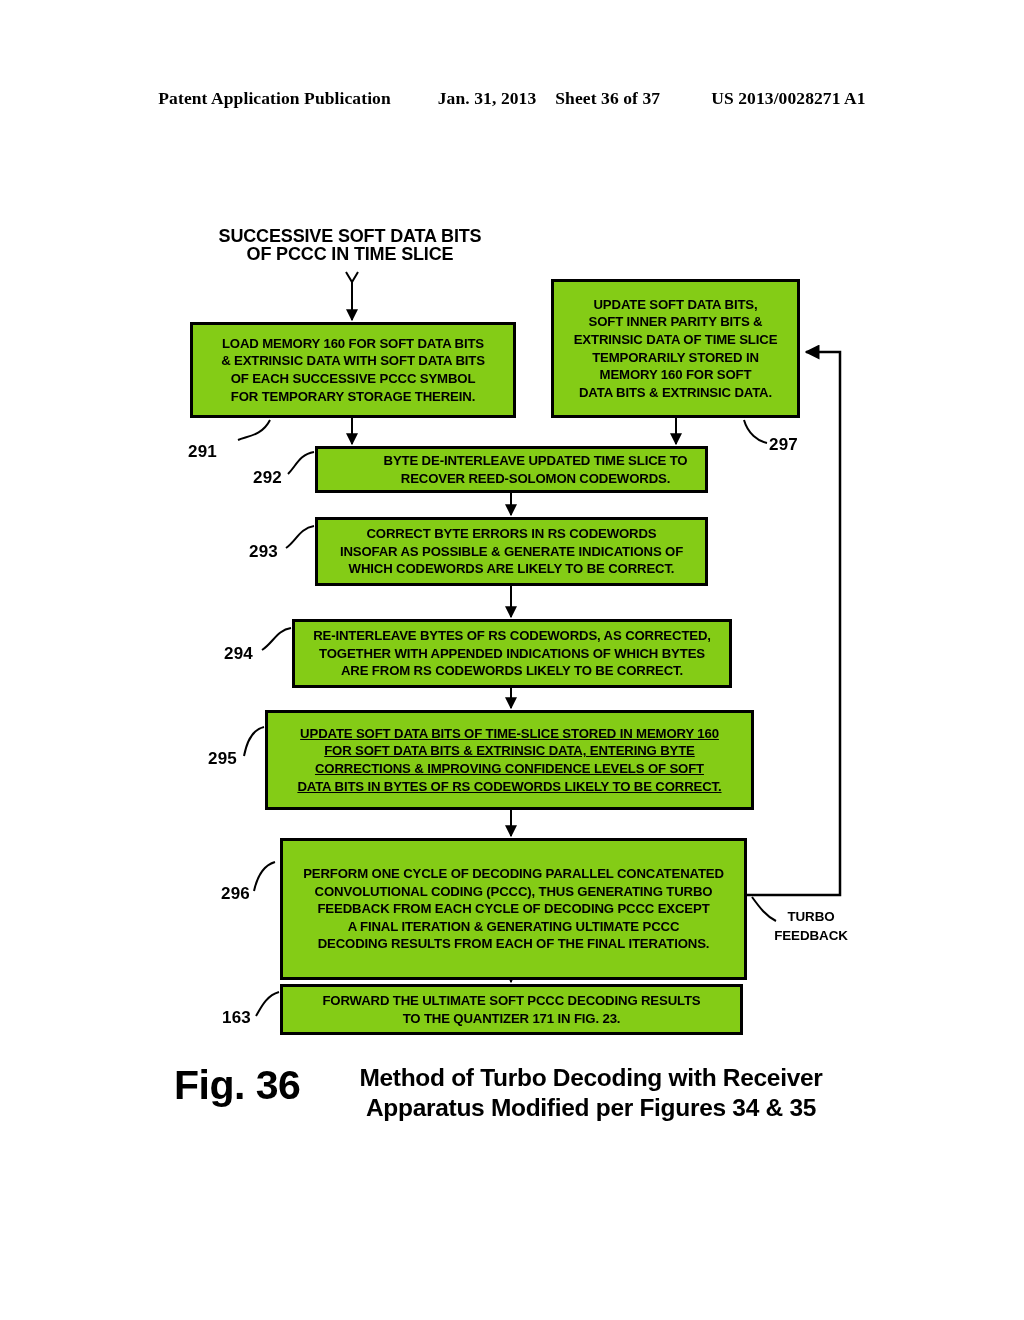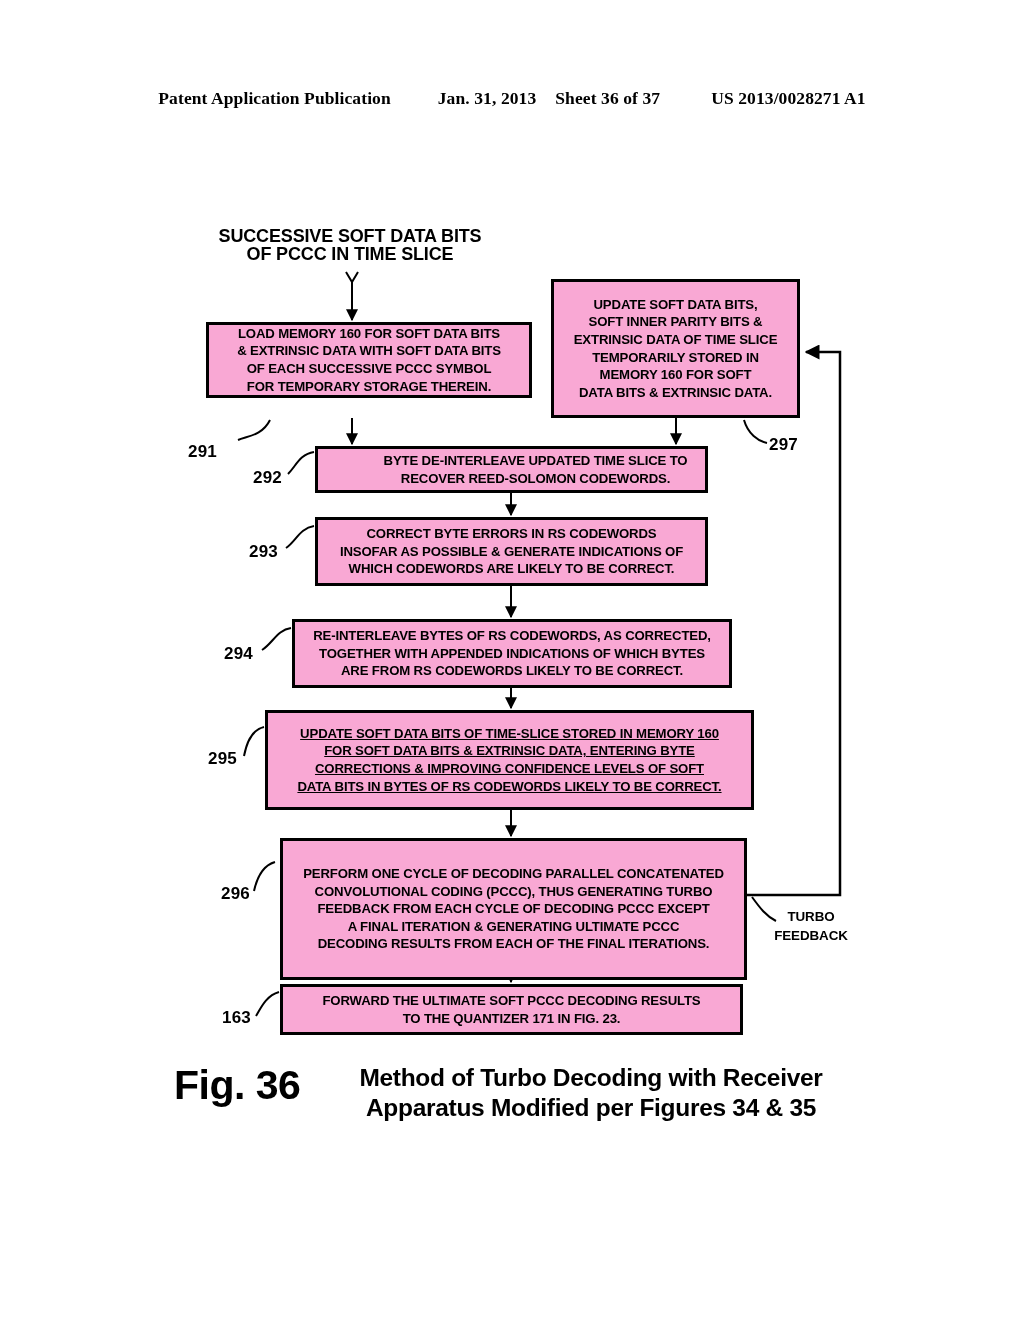--- a/index.html
+++ b/index.html
@@ -40,39 +40,39 @@
     top: 0;
     left: 0;
     width: 1024px;
     height: 1320px;
   }
 
   
   .box {
     position: absolute;
     border: 3px solid #000;
-    background: #f9a8d4;
+    background: #84cc16;
     box-sizing: border-box;
     display: flex;
     align-items: center;
     justify-content: center;
     text-align: center;
   }
   .box .txt {
     font-family: "Liberation Sans", sans-serif;
     font-weight: bold;
     font-size: 13.2px;
     line-height: 17.6px;
     letter-spacing: -0.15px;
     white-space: pre-line;
     padding: 0 6px;
   }
 
   
-  #box-291 { left: 206px; top: 322px;  width: 326px; height: 76px; }
+  #box-291 { left: 190px; top: 322px;  width: 326px; height: 96px; }
   #box-297 { left: 551px; top: 279px;  width: 249px; height: 139px; }
   #box-292 { left: 315px; top: 446px;  width: 393px; height: 47px; padding-left: 48px; }
   #box-293 { left: 315px; top: 517px;  width: 393px; height: 69px; }
   #box-294 { left: 292px; top: 619px;  width: 440px; height: 69px; }
   #box-295 { left: 265px; top: 710px;  width: 489px; height: 100px; text-decoration: underline; }
   #box-296 { left: 280px; top: 838px;  width: 467px; height: 142px; }
   #box-298 { left: 280px; top: 984px;  width: 463px; height: 51px; }
 
   
   .lbl {

